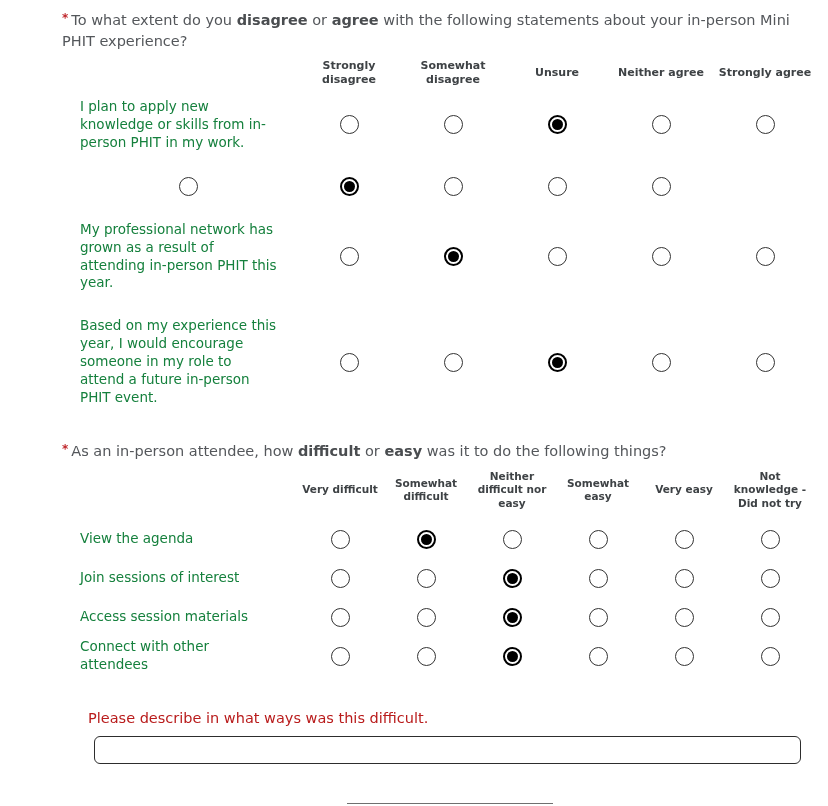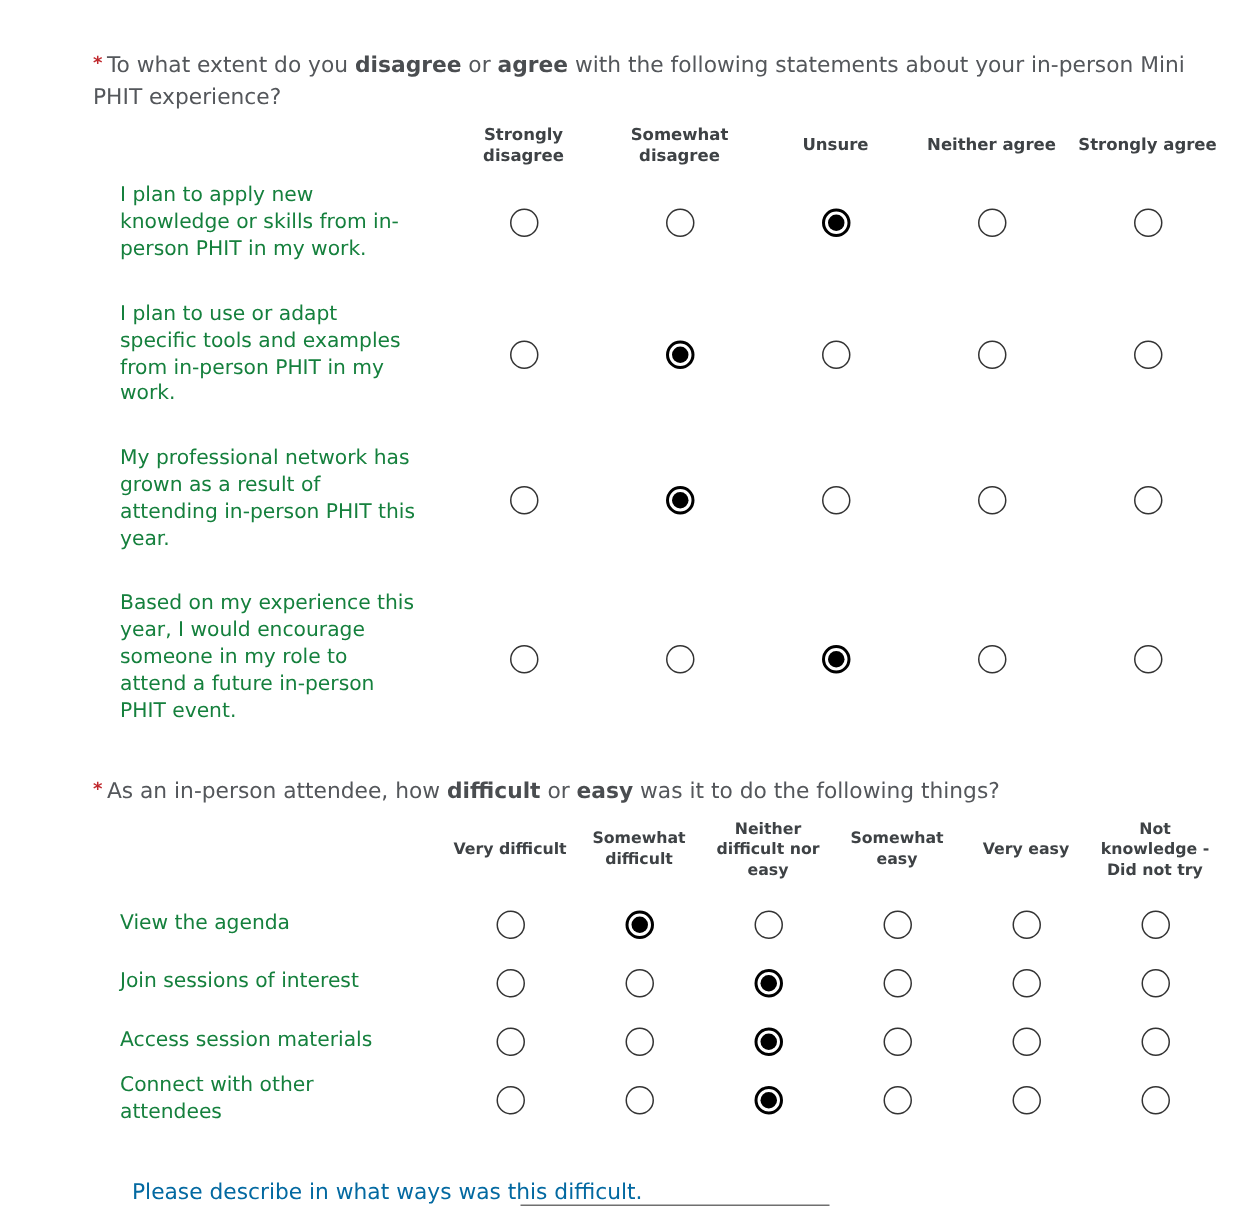--- a/index.html
+++ b/index.html
@@ -2,21 +2,21 @@
 <html><head>
 <meta charset="utf-8">
 <style>
   * { box-sizing: border-box; margin: 0; padding: 0; }
   html, body { background: #ffffff; }
   body {
     width: 828px; height: 806px; overflow: hidden;
     font-family: "DejaVu Sans", "Liberation Sans", sans-serif;
     color: #4e5256;
   }
-  .page { position: relative; width: 828px; height: 590px; padding: 34px 0 0 62px; }
+  .page { position: relative; width: 828px; height: 590px; padding: 10px 0 0 62px; }
 
   .q-text { font-size: 14.5px; line-height: 1.42; max-width: 745px; color: #54575b; }
   .q-text b { font-weight: bold; color: #4a4d50; }
   .req { color: #c0282d; font-weight: bold; font-size: 12px; vertical-align: top; margin-right: 3px; }
 
   .matrix { margin-left: 18px; margin-top: 8px; }
   .m-head, .m-row { display: grid; align-items: center; }
   .q1 .m-head, .q1 .m-row { grid-template-columns: 217px repeat(5, 104px); }
   .q2 .m-head, .q2 .m-row { grid-template-columns: 217px repeat(6, 86px); }
 
@@ -40,21 +40,21 @@
     width: 19px; height: 19px; border: 1.5px solid #333333; border-radius: 50%;
     background: #ffffff; display: inline-flex; align-items: center; justify-content: center;
     cursor: pointer; flex: 0 0 auto;
   }
   .radio.selected { border: 2px solid #000000; }
   .radio .dot { width: 11px; height: 11px; border-radius: 50%; background: #000000; }
 
   .q-block.q2-block { margin-top: 34px; }
 
   .q3 { margin-top: 34px; margin-left: 26px; }
-  .q3-label { font-size: 14.5px; color: #0369a1; }
+  .q3-label { font-size: 14.5px; color: #b91c1c; }
   .q3-input {
     display: block; margin-top: 10px; margin-left: 6px;
     width: 707px; height: 28px;
     border: 1px solid #2d2d2d; border-radius: 6px; background: #ffffff;
     font-family: "DejaVu Sans", "Liberation Sans", sans-serif; font-size: 13px;
     padding: 0 10px; color: #333333; outline: none;
   }
 
   .partial-edge {
     position: absolute; top: 803px; left: 347px; width: 206px; height: 0;
@@ -104,21 +104,20 @@
               </span>
             </div>
             <div class="m-cell">
               <span class="radio"></span>
             </div>
             <div class="m-cell">
               <span class="radio"></span>
             </div>
           </div>
           <div class="m-row">
-            <div class="m-row-label">I plan to use or adapt specific tools and examples from in-person PHIT in my work.</div>
             <div class="m-cell">
               <span class="radio"></span>
             </div>
             <div class="m-cell">
               <span class="radio selected">
                 <span class="dot"></span>
               </span>
             </div>
             <div class="m-cell">
               <span class="radio"></span>

